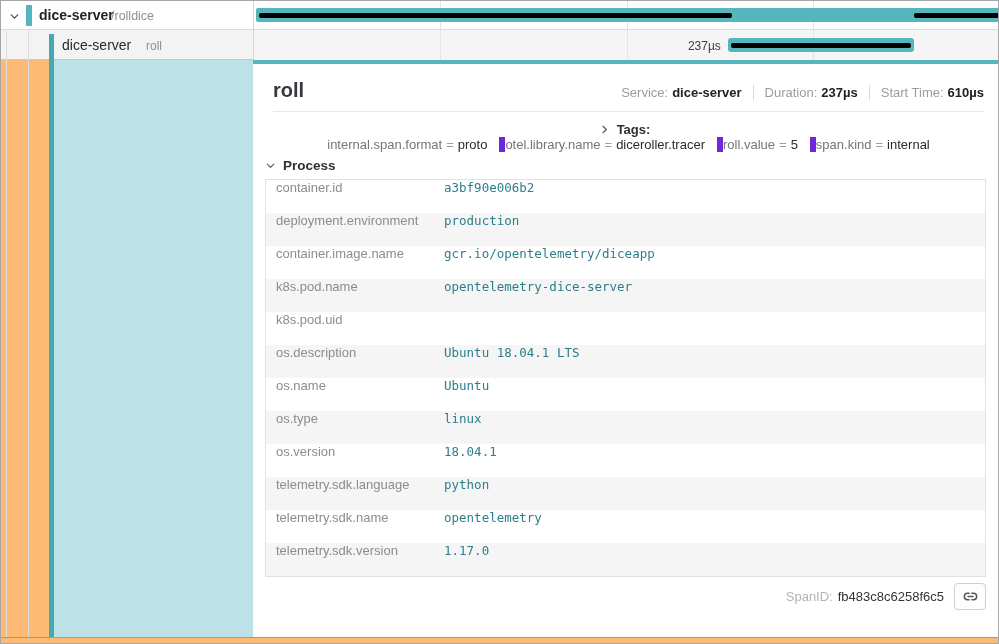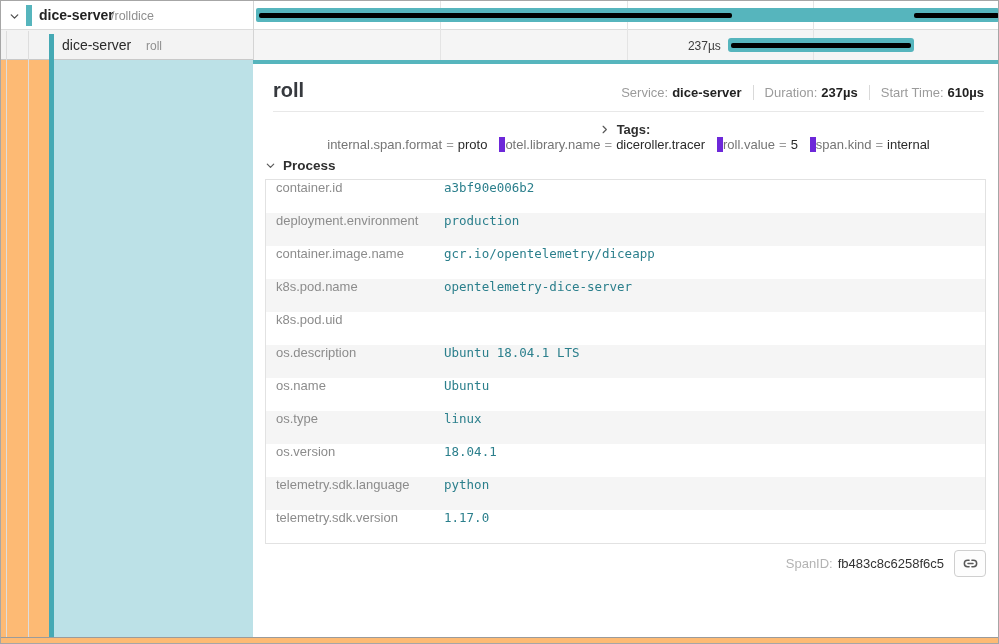--- a/index.html
+++ b/index.html
@@ -216,20 +216,24 @@
           <span class="pkey">os.type</span>
           <span class="pval">linux</span>
         </div>
       <div class="prow">
           <span class="pkey">os.version</span>
           <span class="pval">18.04.1</span>
         </div>
       <div class="prow">
           <span class="pkey">telemetry.sdk.language</span>
           <span class="pval">python</span>
+        </div>
+      <div class="prow">
+          <span class="pkey">telemetry.sdk.name</span>
+          <span class="pval">opentelemetry</span>
         </div>
       <div class="prow">
           <span class="pkey">telemetry.sdk.version</span>
           <span class="pval">1.17.0</span>
         </div>
     </div>
 
     <div class="panel-footer">
       <span class="spanid-label">SpanID:</span>
       <span class="spanid-value">fb483c8c6258f6c5</span>

